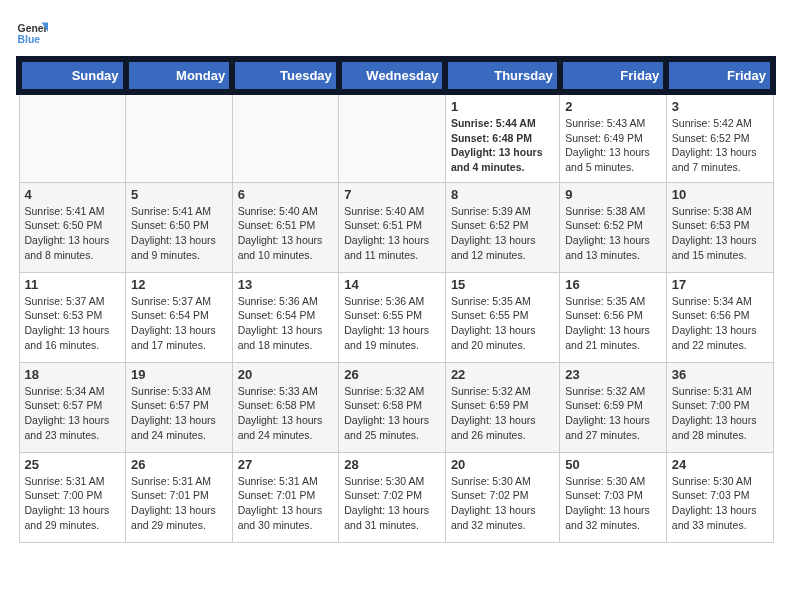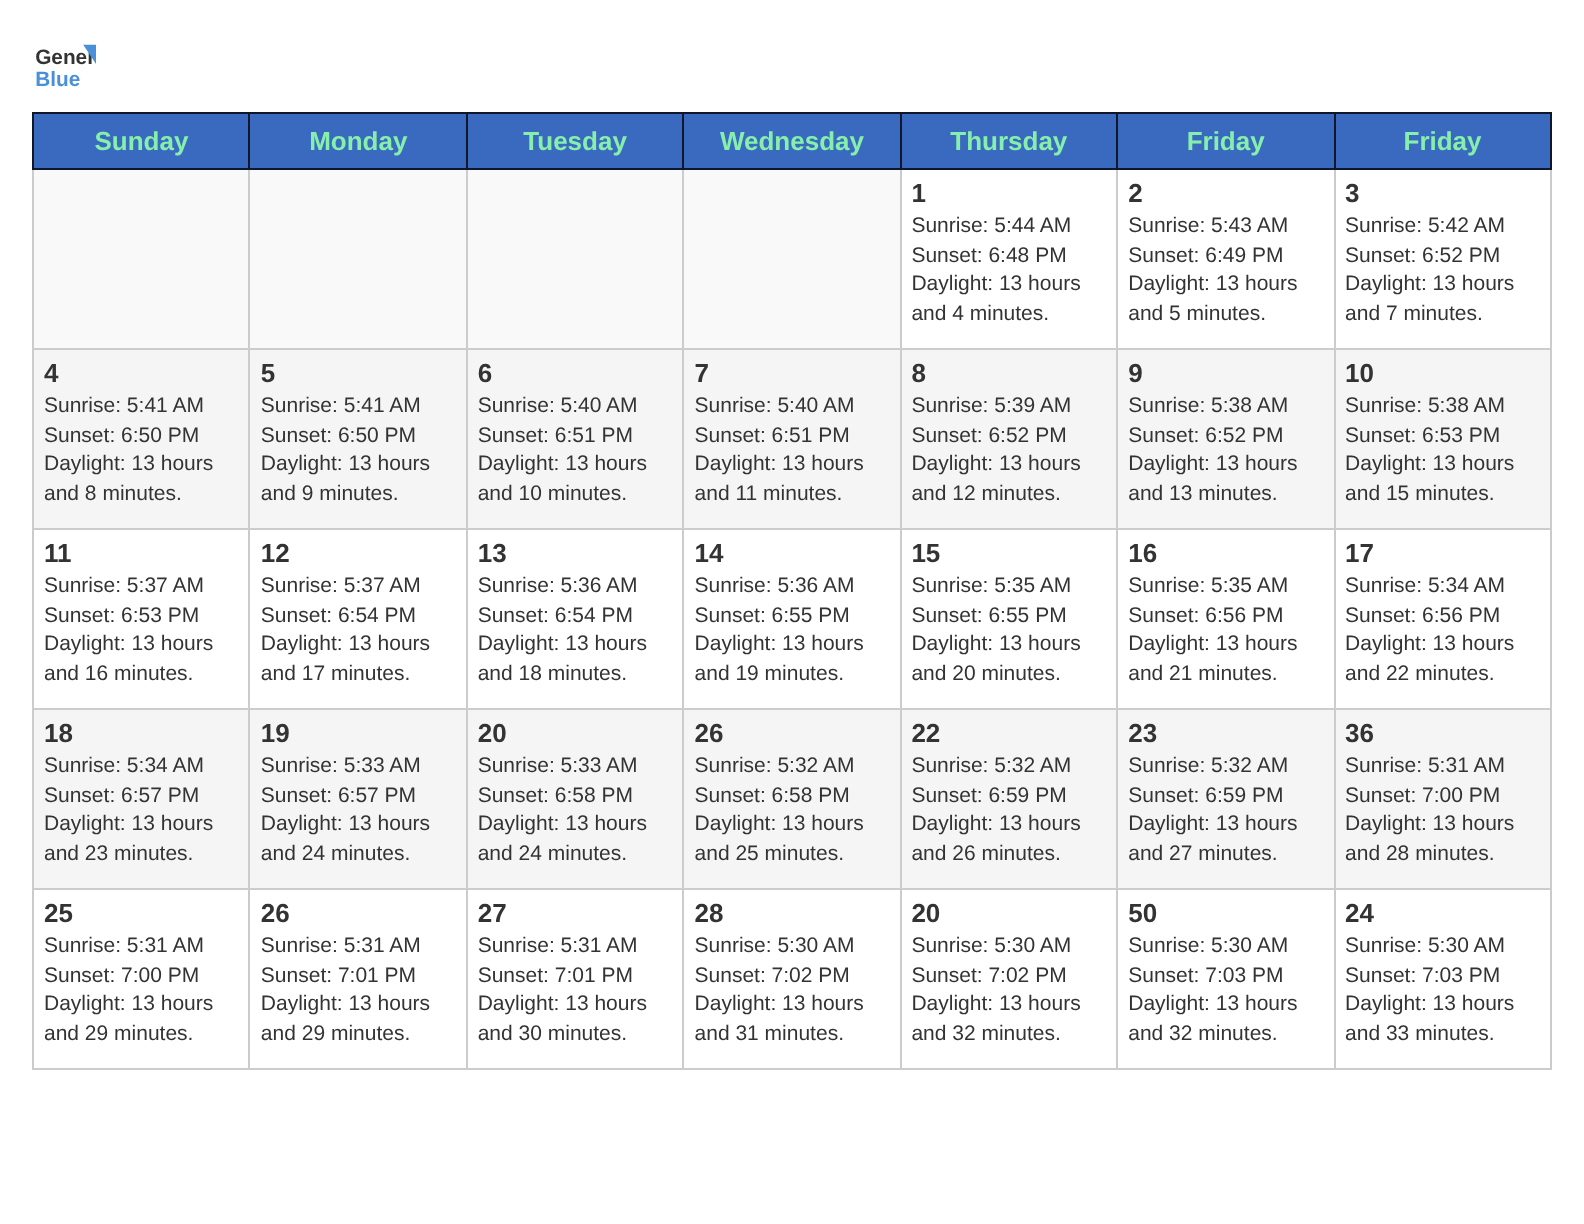--- a/index.html
+++ b/index.html
@@ -37,25 +37,25 @@
       font-size: 16px;
       color: #333;
     }
     table {
       width: 100%;
       border-collapse: collapse;
       font-size: 11px;
     }
     thead tr th {
       background-color: #3a6abf;
-      color: #86efac;
+      color: #ffffff;
       padding: 6px 4px;
-      text-align: center;
+      text-align: right;
       font-size: 13px;
-      border: 1px solid #0f172a;
+      border: 6px solid #0f172a;
     }
     tbody tr td {
       border: 1px solid #ccc;
       padding: 4px 5px;
       vertical-align: top;
       background: #fff;
       min-height: 80px;
       height: 90px;
     }
     tbody tr:nth-child(even) td {
@@ -107,21 +107,21 @@
       </tr>
   </thead>
   <tbody id="calendar-body">
   <tr>
         <td class="empty-cell"></td>
         <td class="empty-cell"></td>
         <td class="empty-cell"></td>
         <td class="empty-cell"></td>
         <td>
           <span class="day-num">1</span>
-          <div class="day-info" style="white-space: pre-line;">Sunrise: 5:44 AM
+          <div class="day-info" style="white-space: pre-line; font-weight: bold;">Sunrise: 5:44 AM
 Sunset: 6:48 PM
 Daylight: 13 hours
 and 4 minutes.</div>
         </td>
         <td>
           <span class="day-num">2</span>
           <div class="day-info" style="white-space: pre-line;">Sunrise: 5:43 AM
 Sunset: 6:49 PM
 Daylight: 13 hours
 and 5 minutes.</div>

